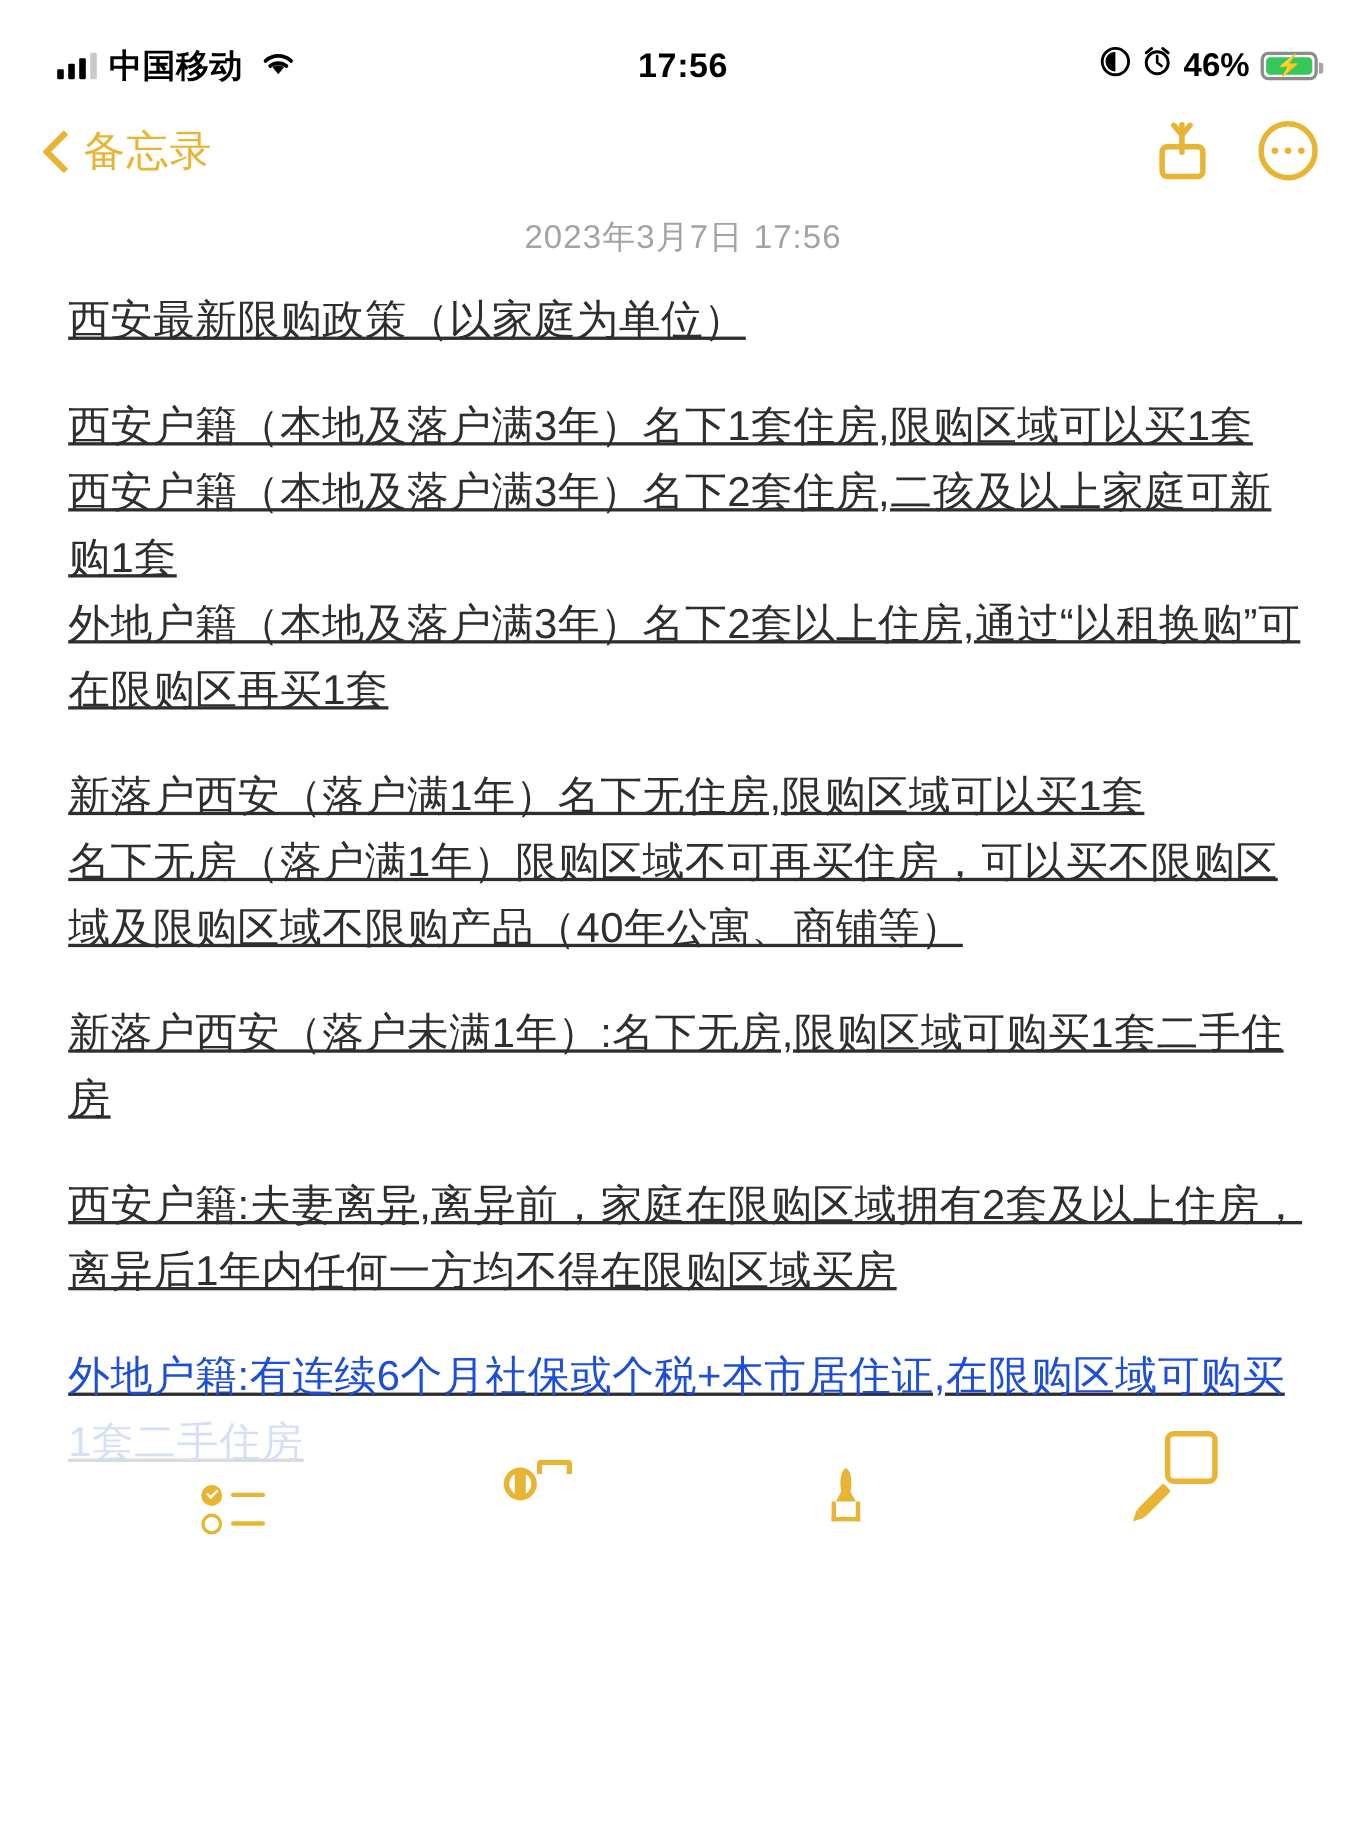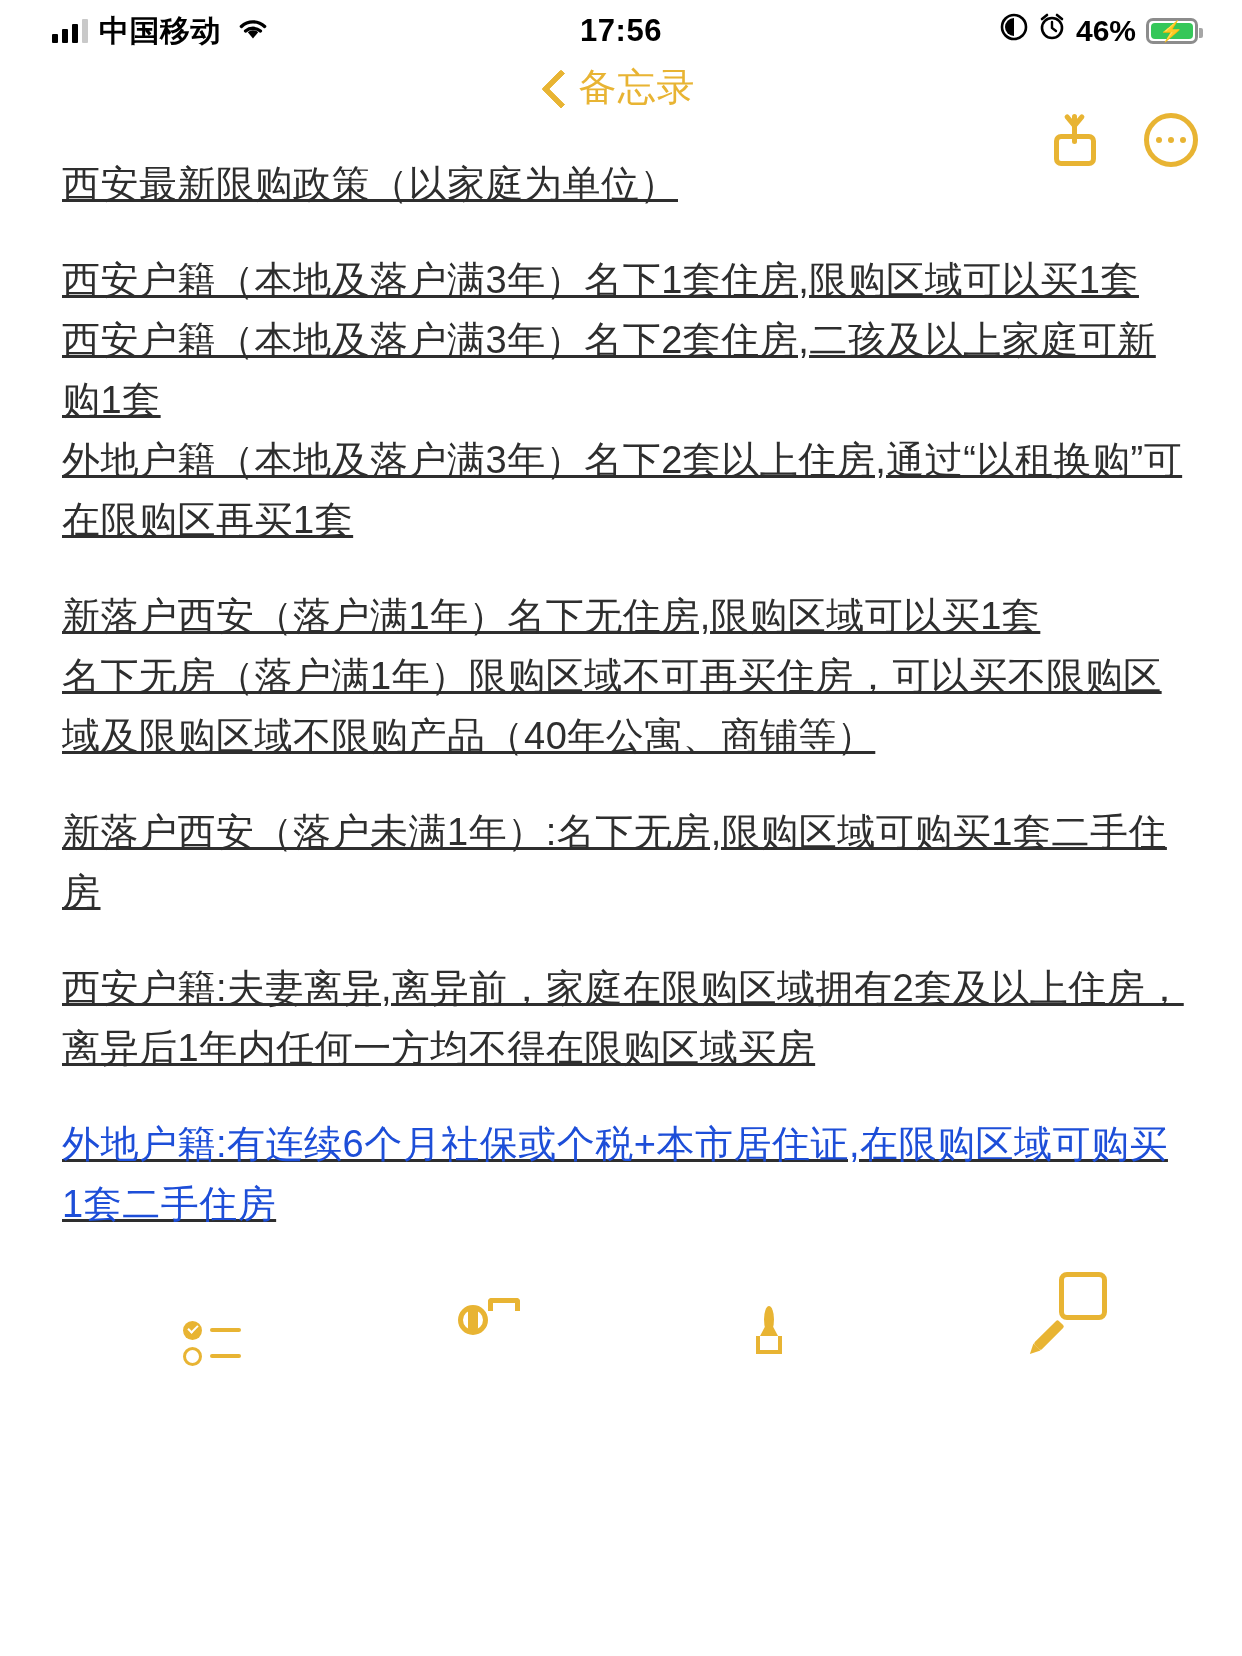--- a/index.html
+++ b/index.html
@@ -9,20 +9,21 @@
     background: #ffffff;
     font-family: "Liberation Sans", sans-serif;
     -webkit-font-smoothing: antialiased;
   }
   .phone {
     position: relative;
     width: 1242px;
     height: 1383px;
     background: #fff;
     overflow: hidden;
+    margin-top: 29px;
   }
 
   
   .status-bar {
     height: 62px;
     display: flex;
     align-items: center;
     padding: 0 44px 0 52px;
     font-size: 31px;
     font-weight: bold;
@@ -101,21 +102,20 @@
     line-height: 1;
   }
 
   
   .nav-bar {
     height: 92px;
     display: flex;
     align-items: center;
     padding: 0 44px 0 40px;
     position: relative;
-    flex-direction: column;
   }
   .back-group {
     display: flex;
     align-items: center;
     gap: 14px;
     color: #e8b433;
     cursor: pointer;
   }
   .chevron-left {
     width: 22px;
@@ -385,20 +385,21 @@
           <span class="arrow"></span>
       </span>
       <span class="more-icon">
         <i></i>
           <i></i>
           <i></i>
       </span>
     </div>
   </div>
 
+  <div class="note-date">2023年3月7日 17:56</div>
 
   <div class="note-body">
     <p>西安最新限购政策（以家庭为单位）</p>
     <p class="blank"></p>
     <p>西安户籍（本地及落户满3年）名下1套住房,限购区域可以买1套</p>
     <p>西安户籍（本地及落户满3年）名下2套住房,二孩及以上家庭可新购1套</p>
     <p>外地户籍（本地及落户满3年）名下2套以上住房,通过“以租换购”可在限购区再买1套</p>
     <p class="blank"></p>
     <p>新落户西安（落户满1年）名下无住房,限购区域可以买1套</p>
     <p>名下无房（落户满1年）限购区域不可再买住房，可以买不限购区域及限购区域不限购产品（40年公寓、商铺等）</p>

